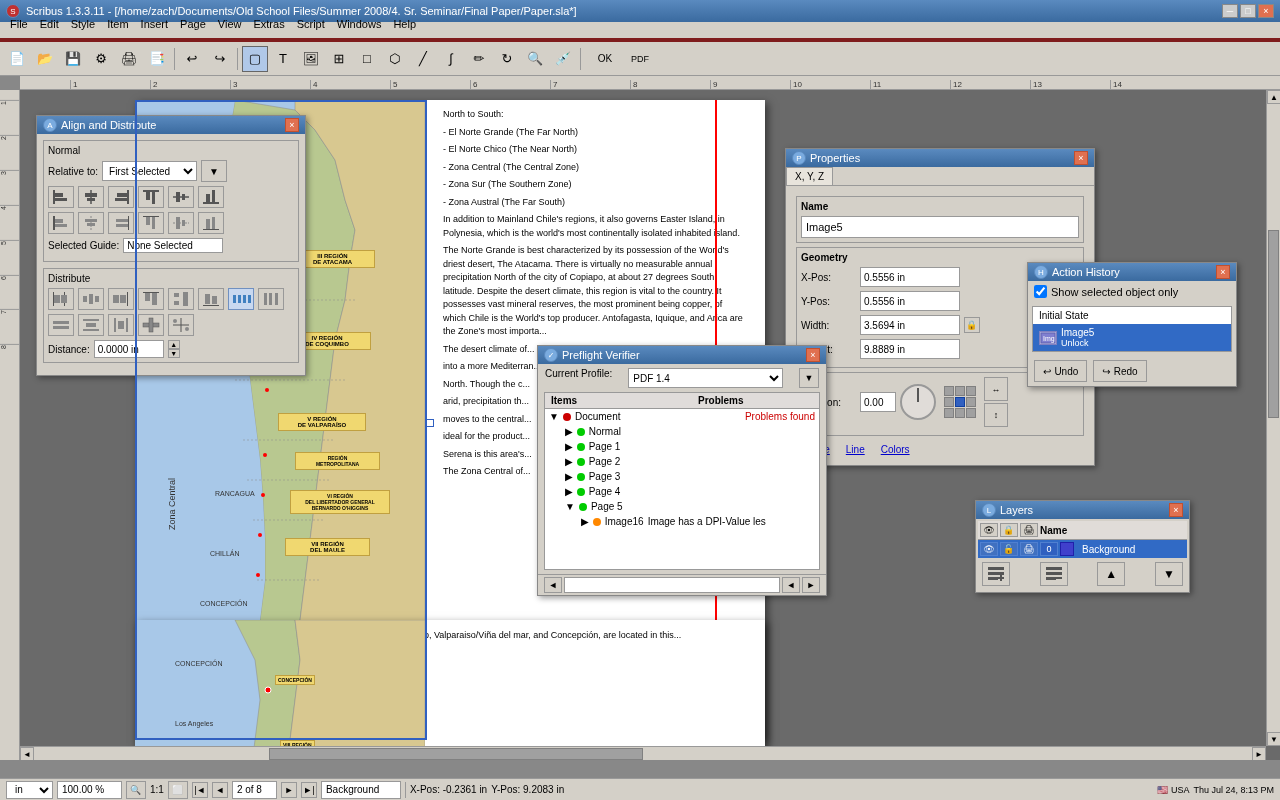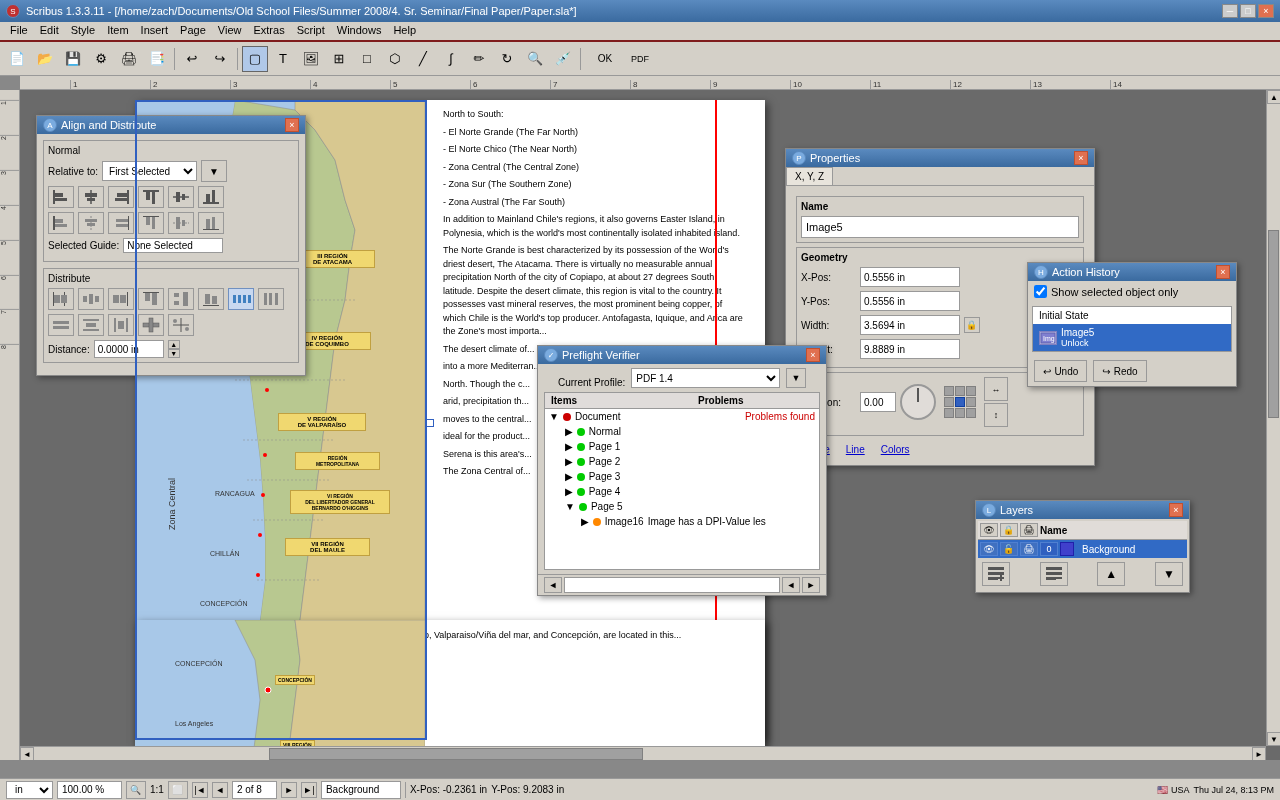--- a/index.html
+++ b/index.html
@@ -18,23 +18,23 @@
     }
     .title-bar-left { display: flex; align-items: center; gap: 6px; }
     .title-bar-controls { display: flex; gap: 2px; }
     .title-btn { width: 16px; height: 14px; background: #ccc; border: 1px solid #888; font-size: 9px; display: flex; align-items: center; justify-content: center; cursor: pointer; }
 
     
     .menu-bar {
       background: #d4d0c8;
       height: 20px;
       display: flex;
-      align-items: flex-start;
-      padding: 0 4px;
-      border-bottom: 2px solid #7f1d1d;
+      align-items: flex-end;
+      padding: 6px 4px;
+      border-bottom: 4px solid #7f1d1d;
       font-size: 11px;
     }
     .menu-item { padding: 2px 6px; cursor: pointer; }
 
     
     .toolbar {
       background: #d4d0c8;
       height: 34px;
       display: flex;
       align-items: center;
@@ -207,21 +207,21 @@
     .history-checkbox-row { display: flex; align-items: center; gap: 4px; padding: 4px 6px; }
     .history-list { background: white; border: 1px solid #999; margin: 4px; }
     .history-item { padding: 3px 6px; font-size: 10px; display: flex; align-items: center; gap: 4px; }
     .history-item.selected { background: #316ac5; color: white; }
     .history-item-icon { width: 18px; height: 14px; background: #c0c0e0; border: 1px solid #8080c0; display: flex; align-items: center; justify-content: center; font-size: 8px; }
     .history-btn-row { display: flex; align-items: center; gap: 6px; padding: 4px 6px; }
     .history-btn { height: 22px; padding: 0 8px; font-size: 10px; background: #d4d0c8; border: 1px solid #999; cursor: pointer; display: flex; align-items: center; gap: 3px; }
 
     
     .preflight-panel { left: 537px; top: 345px; width: 290px; }
-    .preflight-row { display: flex; align-items: flex-end; gap: 6px; padding: 4px 20px; }
+    .preflight-row { display: flex; align-items: flex-start; gap: 16px; padding: 4px 7px; }
     .preflight-label { font-size: 10px; }
     .preflight-select { height: 20px; font-size: 10px; background: white; border: 1px solid #999; flex: 1; }
     .preflight-table { margin: 0 6px 4px; border: 1px solid #999; background: white; }
     .preflight-header { display: flex; background: #e0dcda; border-bottom: 1px solid #999; gap: 20px; }
     .preflight-col { padding: 2px 6px; font-size: 10px; font-weight: bold; flex: 1; }
     .preflight-tree-item { display: flex; align-items: center; padding: 2px 4px; font-size: 10px; cursor: pointer; }
     .dot { width: 8px; height: 8px; border-radius: 50%; display: inline-block; margin-right: 4px; }
     .dot-green { background: #00cc00; }
     .dot-red { background: #cc0000; }
     .preflight-indent { margin-left: 16px; }

